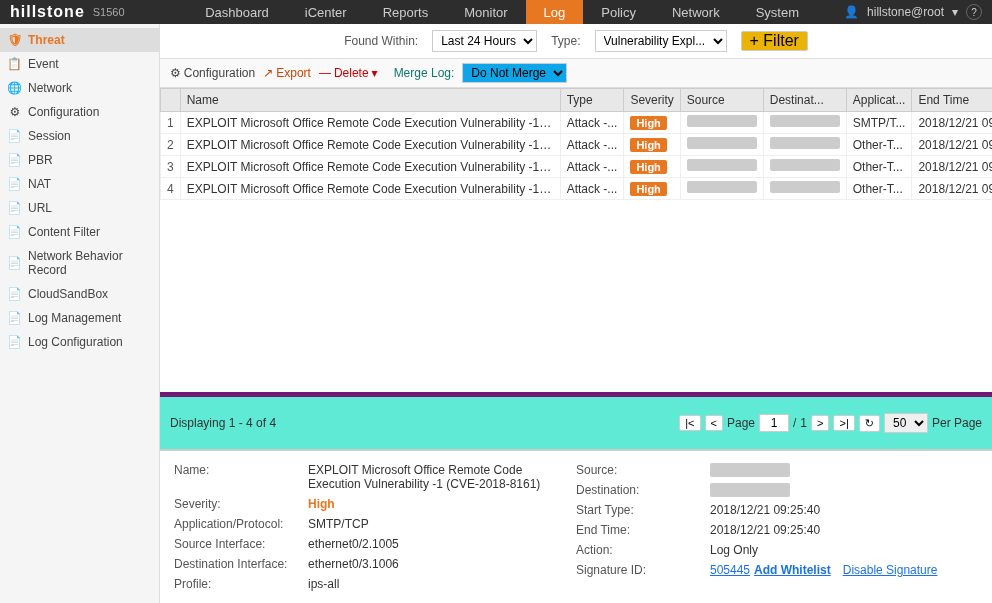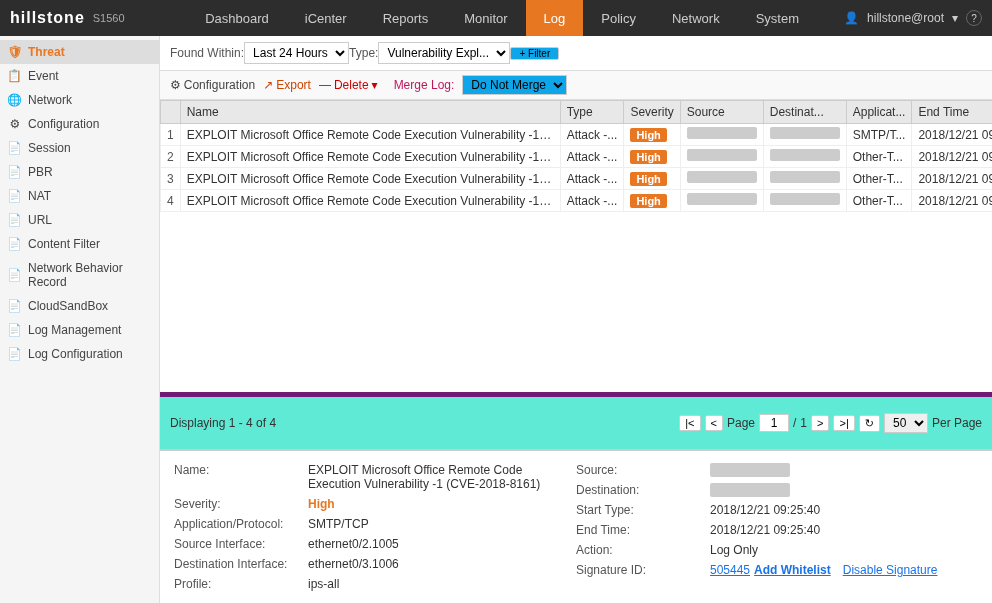--- a/index.html
+++ b/index.html
@@ -1,21 +1,21 @@
 <!DOCTYPE html>
 <html><head>
   <meta charset="utf-8">
   <style>
     * { box-sizing: border-box; margin: 0; padding: 0; }
     body { font-family: Arial, sans-serif; font-size: 12px; color: #333; background: #f0f0f0; display: flex; flex-direction: column; height: 603px; overflow: hidden; }
 
     
     .top-nav {
       background: #2d2d2d;
-      height: 36px;
+      height: 24px;
       display: flex;
       align-items: center;
       flex-shrink: 0;
     }
     .logo-area {
       width: 160px;
       display: flex;
       align-items: center;
       padding-left: 10px;
       gap: 8px;
@@ -90,36 +90,37 @@
       background: #fff;
     }
 
     
     .toolbar {
       padding: 6px 10px;
       background: #fff;
       border-bottom: 1px solid #ddd;
       display: flex;
       align-items: center;
-      gap: 0;
+      gap: 14px;
       flex-shrink: 0;
+      justify-content: center;
     }
     .toolbar-label { color: #555; font-size: 12px; }
     .toolbar-select {
       border: 1px solid #ccc;
       padding: 2px 4px;
       font-size: 12px;
       background: #fff;
       cursor: pointer;
     }
     .toolbar-btn {
       border: 1px solid #ccc;
       padding: 0 8px;
-      font-size: 10px;
-      background: #0ea5e9;
+      font-size: 16px;
+      background: #eab308;
       cursor: pointer;
       border-radius: 2px;
     }
 
     
     .action-bar {
       padding: 4px 10px;
       background: #f9f9f9;
       border-bottom: 1px solid #ddd;
       display: flex;
@@ -128,21 +129,21 @@
       flex-shrink: 0;
     }
     .action-btn {
       display: flex;
       align-items: center;
       gap: 3px;
       cursor: pointer;
       font-size: 12px;
       color: #444;
     }
-    .merge-label { color: #be185d; margin-left: 8px; }
+    .merge-label { color: #0f766e; margin-left: 8px; }
     .merge-select {
       border: 1px solid #ccc;
       padding: 1px 4px;
       font-size: 12px;
       background: #0ea5e9;
     }
 
     
     .table-area {
       flex: 1;

